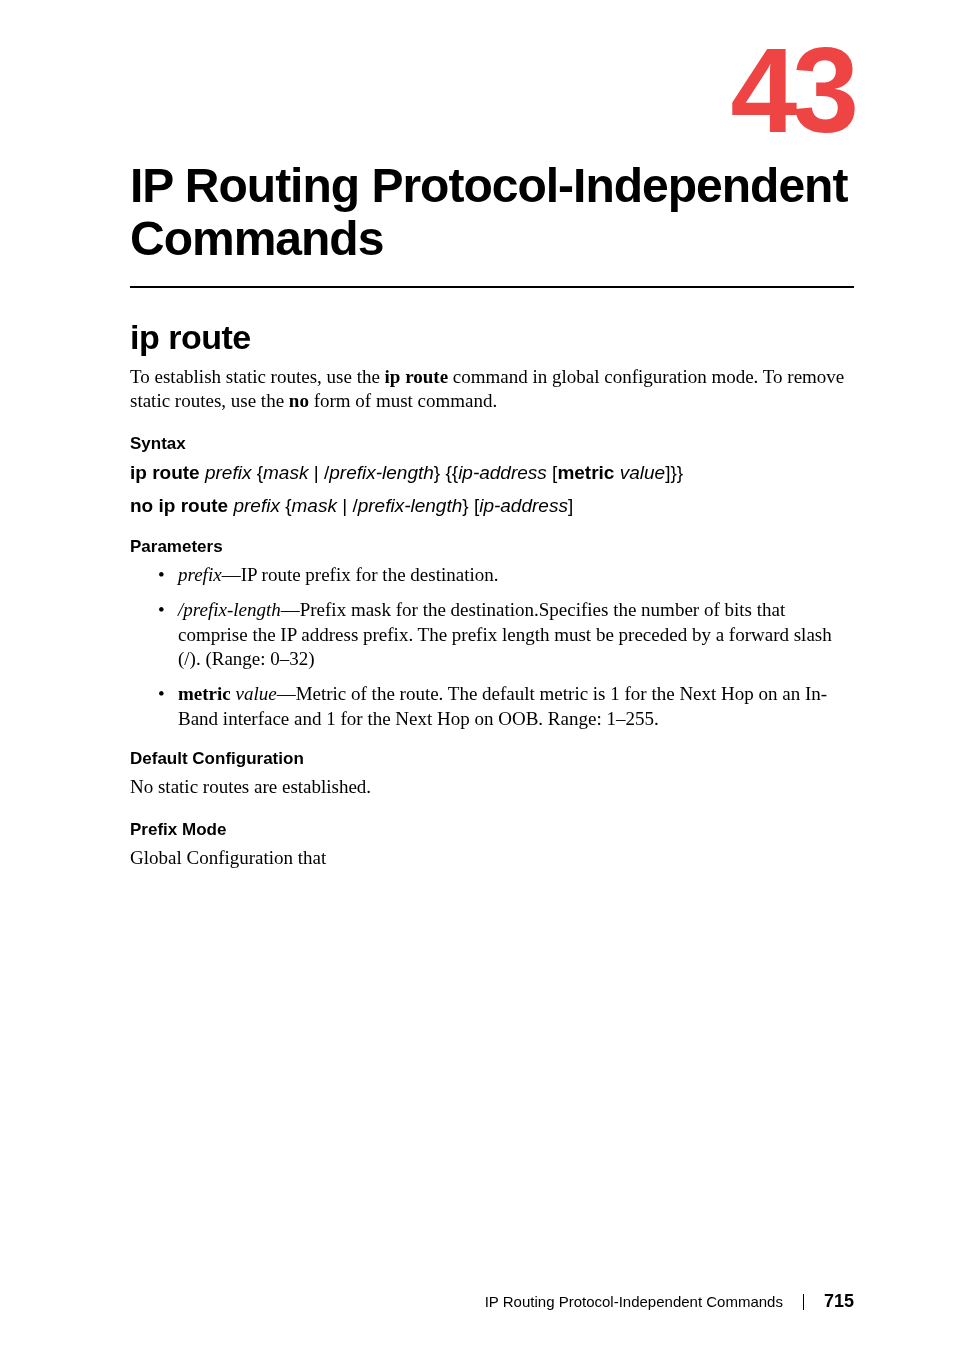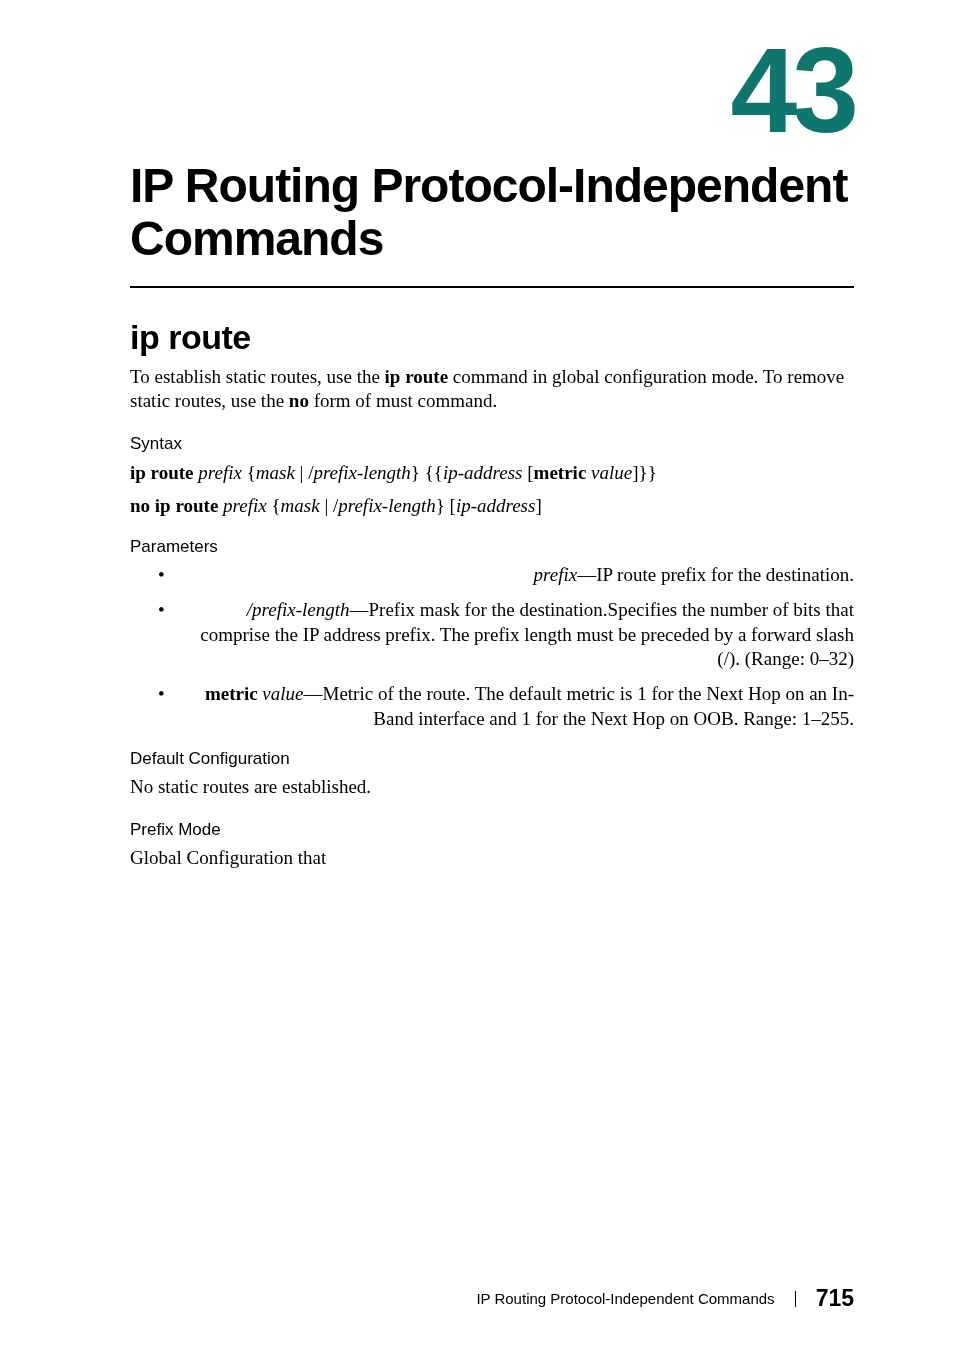--- a/index.html
+++ b/index.html
@@ -14,21 +14,21 @@
       font-family: Georgia, 'Times New Roman', serif;
       color: #000;
       position: relative;
       padding: 30px 100px 60px 130px;
     }
     .chapter-number {
       text-align: right;
       font-family: 'Arial Narrow', Arial, sans-serif;
       font-size: 120px;
       font-weight: 700;
-      color: #0f766e;
+      color: #ef4444;
       line-height: 1;
       margin-bottom: 10px;
       letter-spacing: -5px;
     }
     .chapter-title {
       font-family: 'Arial Narrow', Arial, sans-serif;
       font-size: 48px;
       font-weight: 700;
       color: #000;
       line-height: 1.1;
@@ -50,45 +50,44 @@
     }
     .body-text {
       font-size: 19px;
       line-height: 1.3;
       margin-bottom: 20px;
       font-family: Georgia, 'Times New Roman', serif;
     }
     .subsection-title {
       font-family: Arial, sans-serif;
       font-size: 17px;
-      font-weight: 400;
+      font-weight: 700;
       color: #000;
       margin-bottom: 6px;
       margin-top: 18px;
     }
     .syntax-line {
       font-size: 19px;
       line-height: 1.4;
       margin-bottom: 6px;
-      font-family: Liberation Serif, serif;
+      font-family: Liberation Sans, sans-serif;
     }
     .syntax-block {
       margin-bottom: 18px;
     }
     .bold {
       font-weight: 700;
     }
     .italic {
       font-style: italic;
     }
     .parameters-list {
       list-style: none;
       margin-left: 28px;
       margin-bottom: 18px;
-      text-align: right;
     }
     .parameters-list li {
       font-size: 19px;
       line-height: 1.3;
       margin-bottom: 10px;
       position: relative;
       padding-left: 20px;
     }
     .parameters-list li::before {
       content: "•";
@@ -112,21 +111,21 @@
       font-family: 'Arial Narrow', Arial, sans-serif;
     }
     .footer-separator {
       display: inline-block;
       width: 1px;
       height: 16px;
       background: #000;
     }
     .footer-page {
       font-weight: 700;
-      font-size: 23px;
+      font-size: 18px;
     }
   </style>
 </head>
 <body>
 
 <div class="chapter-number">43</div>
 
 <h1 class="chapter-title">IP Routing Protocol-Independent Commands</h1>
 
 <hr class="hr-line">

